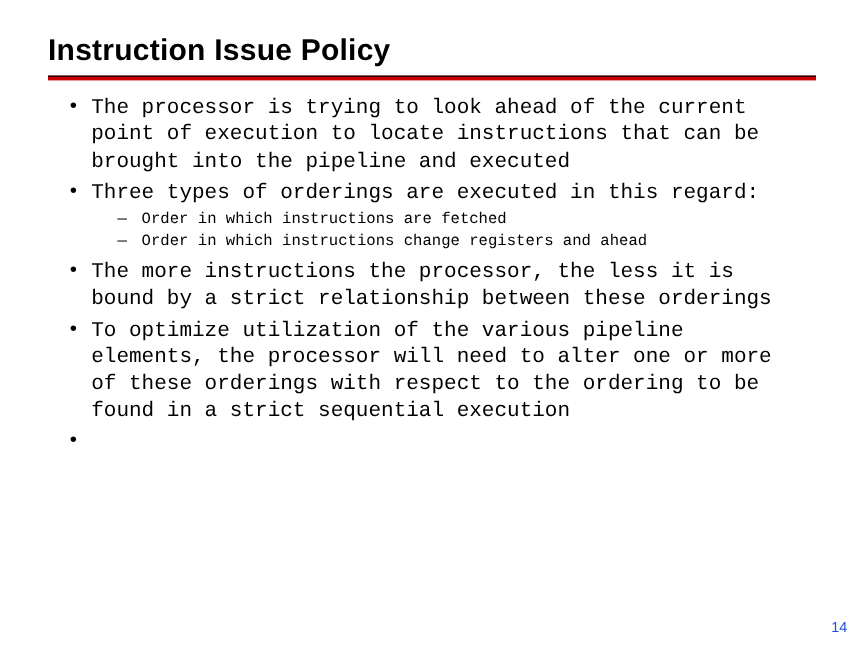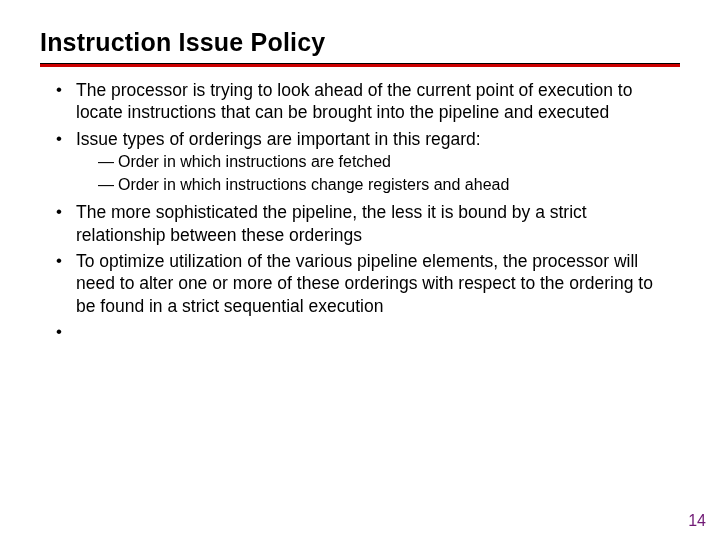--- a/index.html
+++ b/index.html
@@ -35,70 +35,71 @@
     list-style: none;
     margin: 0;
     padding: 0 8px 0 12px;
   }
   ul.level1 > li {
     position: relative;
     padding-left: 24px;
     font-size: 17.5px;
     line-height: 1.28;
     margin-bottom: 4px;
+    font-family: Liberation Mono, monospace;
   }
   ul.level1 > li::before {
     content: "•";
     position: absolute;
     left: 4px;
     top: 0;
     font-size: 17px;
   }
   ul.level2 {
     list-style: none;
     margin: 2px 0 6px 0;
     padding: 0 0 0 22px;
   }
   ul.level2 > li {
     position: relative;
     padding-left: 20px;
-    font-size: 16px;
+    font-size: 13px;
     line-height: 1.28;
     margin-bottom: 2px;
   }
   ul.level2 > li::before {
     content: "—";
     position: absolute;
     left: 0;
     top: 0;
   }
   .pagenum {
     position: absolute;
     right: 14px;
     bottom: 10px;
-    font-size: 16px;
-    color: #701a75;
+    font-size: 12px;
+    color: #1d4ed8;
   }
 </style>
 </head>
 <body>
 
 <div class="slide">
   <h1 class="title">Instruction Issue Policy</h1>
   <div class="rule"></div>
 
   <ul class="level1">
     <li><span>The processor is trying to look ahead of the current point of execution to locate instructions that can be brought into the pipeline and executed</span></li>
     <li>
-      <span>Issue types of orderings are important in this regard:</span>
+      <span>Three types of orderings are executed in this regard:</span>
       <ul class="level2">
         <li><span>Order in which instructions are fetched</span></li>
         <li><span>Order in which instructions change registers and ahead</span></li>
       </ul>
     </li>
-    <li><span>The more sophisticated the pipeline, the less it is bound by a strict relationship between these orderings</span></li>
+    <li><span>The more instructions the processor, the less it is bound by a strict relationship between these orderings</span></li>
     <li><span>To optimize utilization of the various pipeline elements, the processor will need to alter one or more of these orderings with respect to the ordering to be found in a strict sequential execution</span></li>
     <li>
     </li>
   </ul>
 
   <div class="pagenum">14</div>
 </div>
 
 </body></html>

